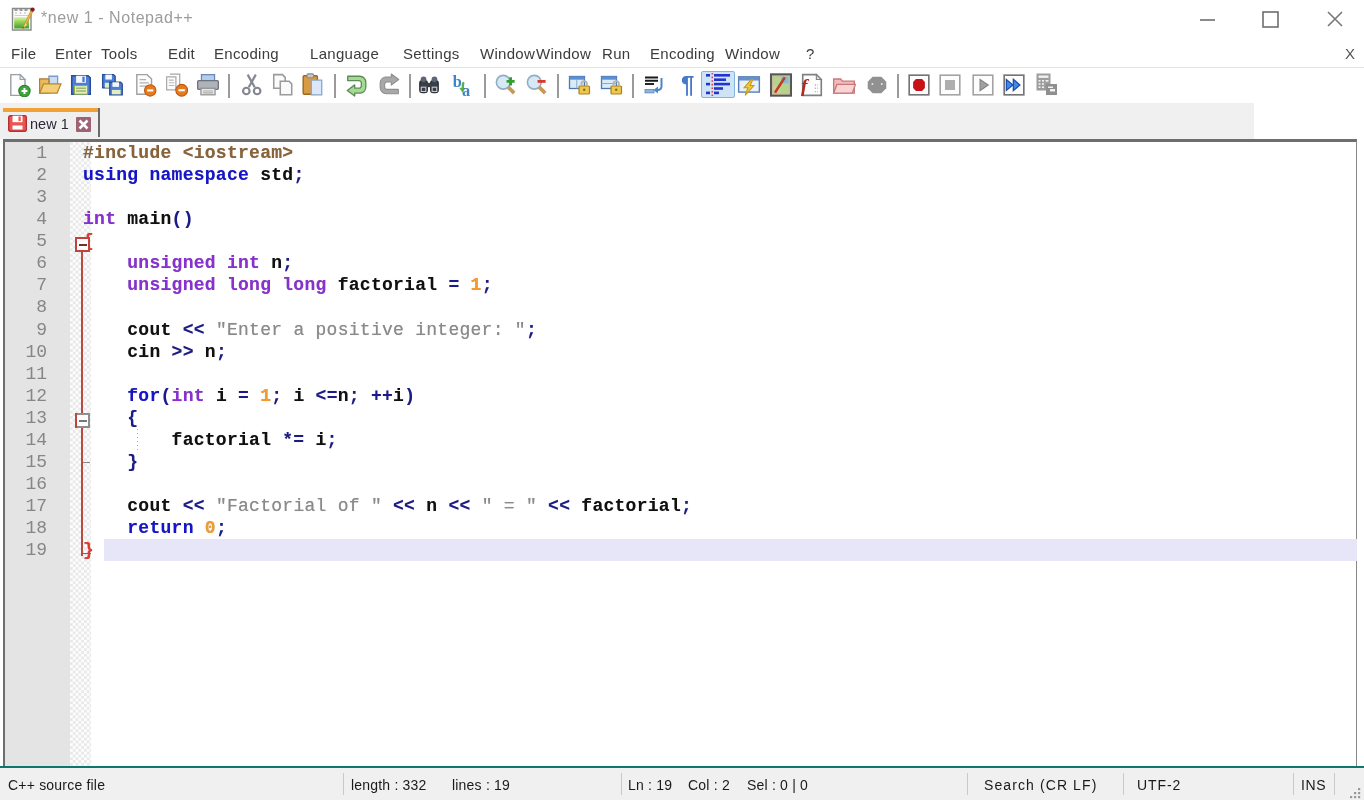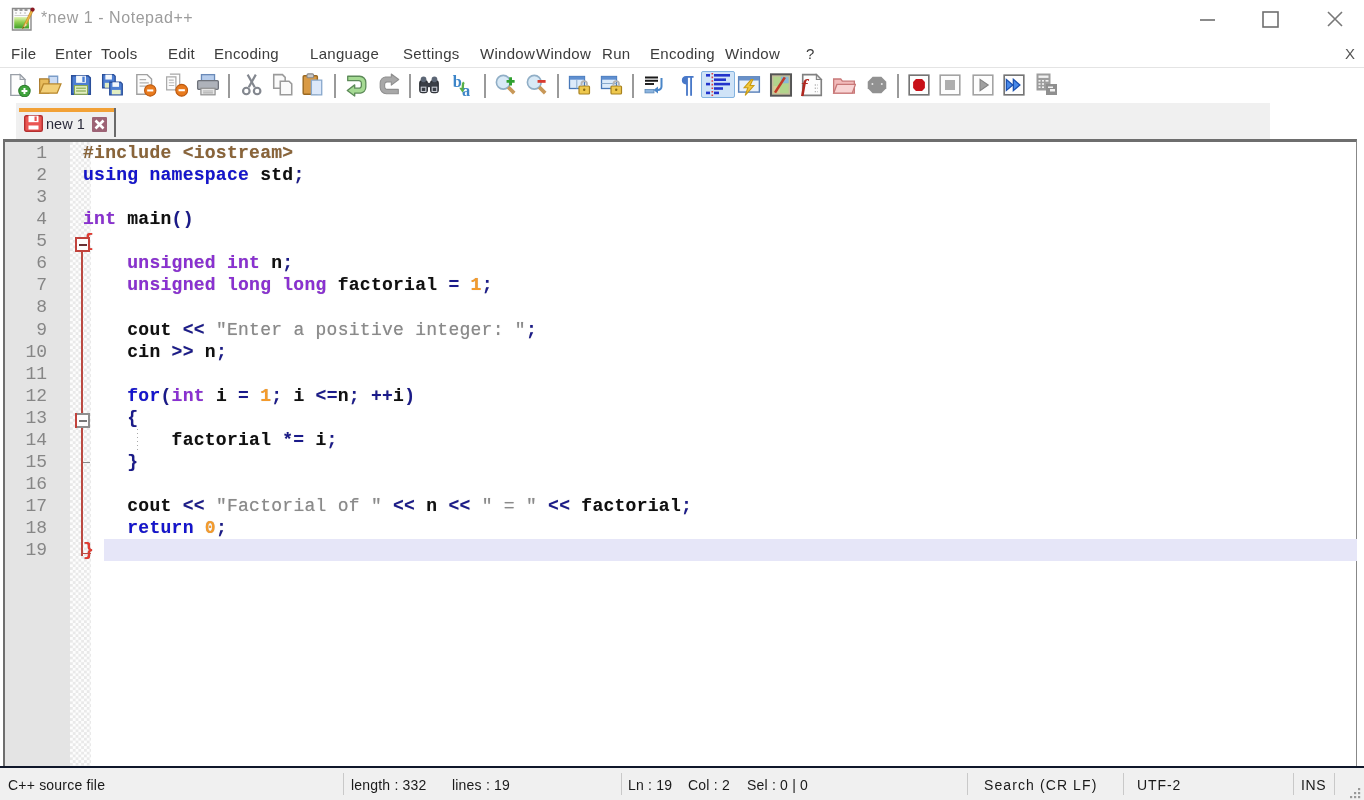--- a/index.html
+++ b/index.html
@@ -4,40 +4,40 @@
 <style>
 html,body{margin:0;padding:0;}
 body{width:1364px;height:800px;background:#fff;font-family:"Liberation Sans",sans-serif;position:relative;overflow:hidden;}
 .abs{position:absolute;}
 #titletext{left:41px;top:9px;font-size:16px;color:#9c9c9c;letter-spacing:0.55px;}
 #menubar{left:0;top:40px;width:1196px;height:27px;font-size:15px;color:#3c3c3c;letter-spacing:0.3px;}
 #menubar span{position:absolute;top:5px;}
 #toolbar{left:0;top:67px;width:1364px;height:36px;border-top:1px solid #e4e4e4;}
 .tsep{position:absolute;top:6px;width:1.5px;height:24px;background:#9a9a9a;}
 .ti{position:absolute;top:5px;width:24px;height:24px;}
-#tabbar{left:16px;top:103px;width:1254px;height:36px;background:#f0f0f0;}
+#tabbar{left:0;top:103px;width:1254px;height:36px;background:#f0f0f0;}
 #tab1{position:absolute;left:3px;top:5px;width:95px;height:29px;background:#efefef;border-right:2.5px solid #6a6a6a;}
 #taborange{position:absolute;left:0;top:0;width:95px;height:4px;background:#f2a136;}
 #tabtext{position:absolute;left:27px;top:8px;font-size:14.5px;color:#2a2a3a;}
 #editor{left:3px;top:139px;width:1354px;height:627px;background:#fff;border-top:3px solid #6e6e6e;border-left:2px solid #6e6e6e;border-right:1px solid #888;box-sizing:border-box;}
 #lnmargin{position:absolute;left:0;top:0;width:65px;height:624px;background:#e4e4e4;}
 #foldmargin{position:absolute;left:65px;top:0;width:21px;height:624px;background:conic-gradient(#fdfdfd 25%,#e9e9e9 0 50%,#fdfdfd 0 75%,#e9e9e9 0) 0 0/5.6px 5.6px;}
 #caretline{position:absolute;left:98.5px;top:396.9px;width:1253px;height:22.1px;background:#e6e6f8;}
 pre{margin:0;font-family:"Liberation Mono",monospace;font-size:18px;line-height:22.06px;}
 #lnums{position:absolute;left:0;top:0;width:42px;text-align:right;color:#868686;font-weight:400;}
 #code{position:absolute;left:78px;top:0;color:#101010;font-weight:700;letter-spacing:0.27px;text-shadow:0 0 0.7px rgba(0,0,0,0.35);}
 .k{color:#1414ce;}
 .t{color:#8a30d2;}
 .o{color:#1a1a8a;}
 .p{color:#8a6438;}
 .s{color:#8a8a8a;font-weight:400;}
 .n{color:#f49b2c;}
 .b{color:#e33a30;}
 .fm{position:absolute;}
-#statusbar{left:0;top:766px;width:1364px;height:34px;background:#f0f0f0;border-top:2px solid #0f172a;box-sizing:border-box;font-size:14px;color:#1a1a1a;letter-spacing:0.2px;}
+#statusbar{left:0;top:766px;width:1364px;height:34px;background:#f0f0f0;border-top:2px solid #0f766e;box-sizing:border-box;font-size:14px;color:#1a1a1a;letter-spacing:0.2px;}
 #statusbar span{position:absolute;top:9px;}
 .ssep{position:absolute;top:5px;width:1px;height:22px;background:#c9c9c9;}
 </style>
 </head>
 <body>
 <svg class="abs" style="left:11px;top:6px" width="24" height="26" viewBox="0 0 24 26">
   <defs>
       <linearGradient id="g1" x1="0" y1="0" x2="0" y2="1">
     <stop offset="0" stop-color="#e2f4b4"></stop>
         <stop offset="0.45" stop-color="#90d052"></stop>

